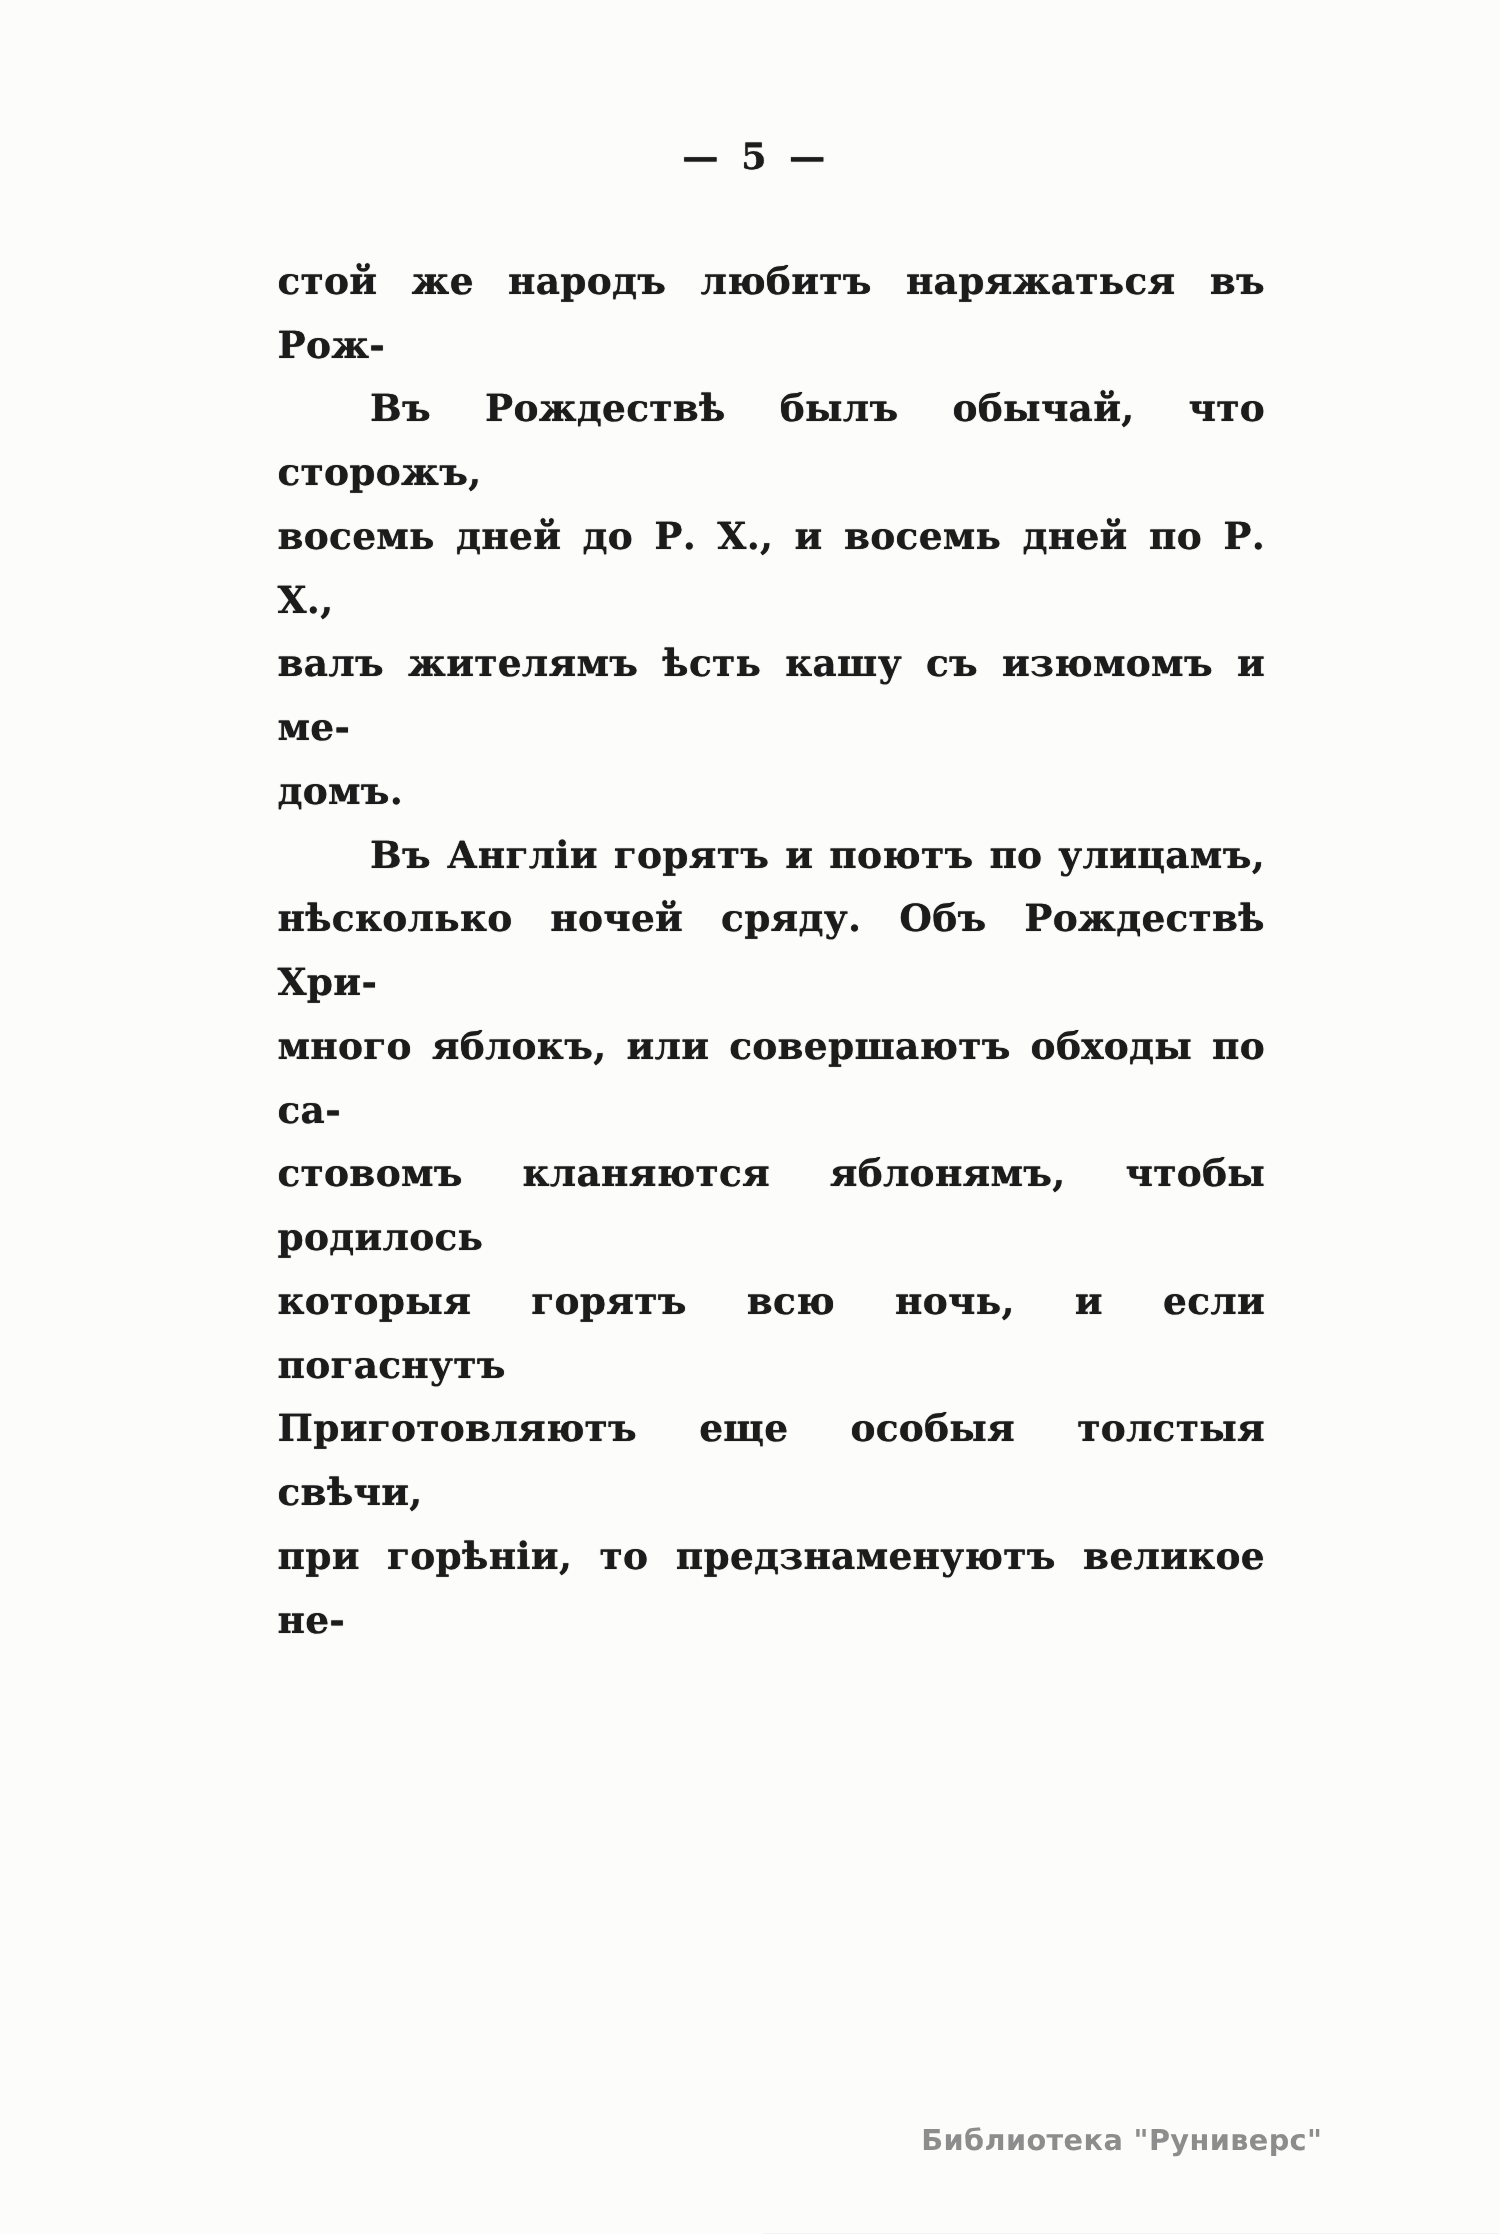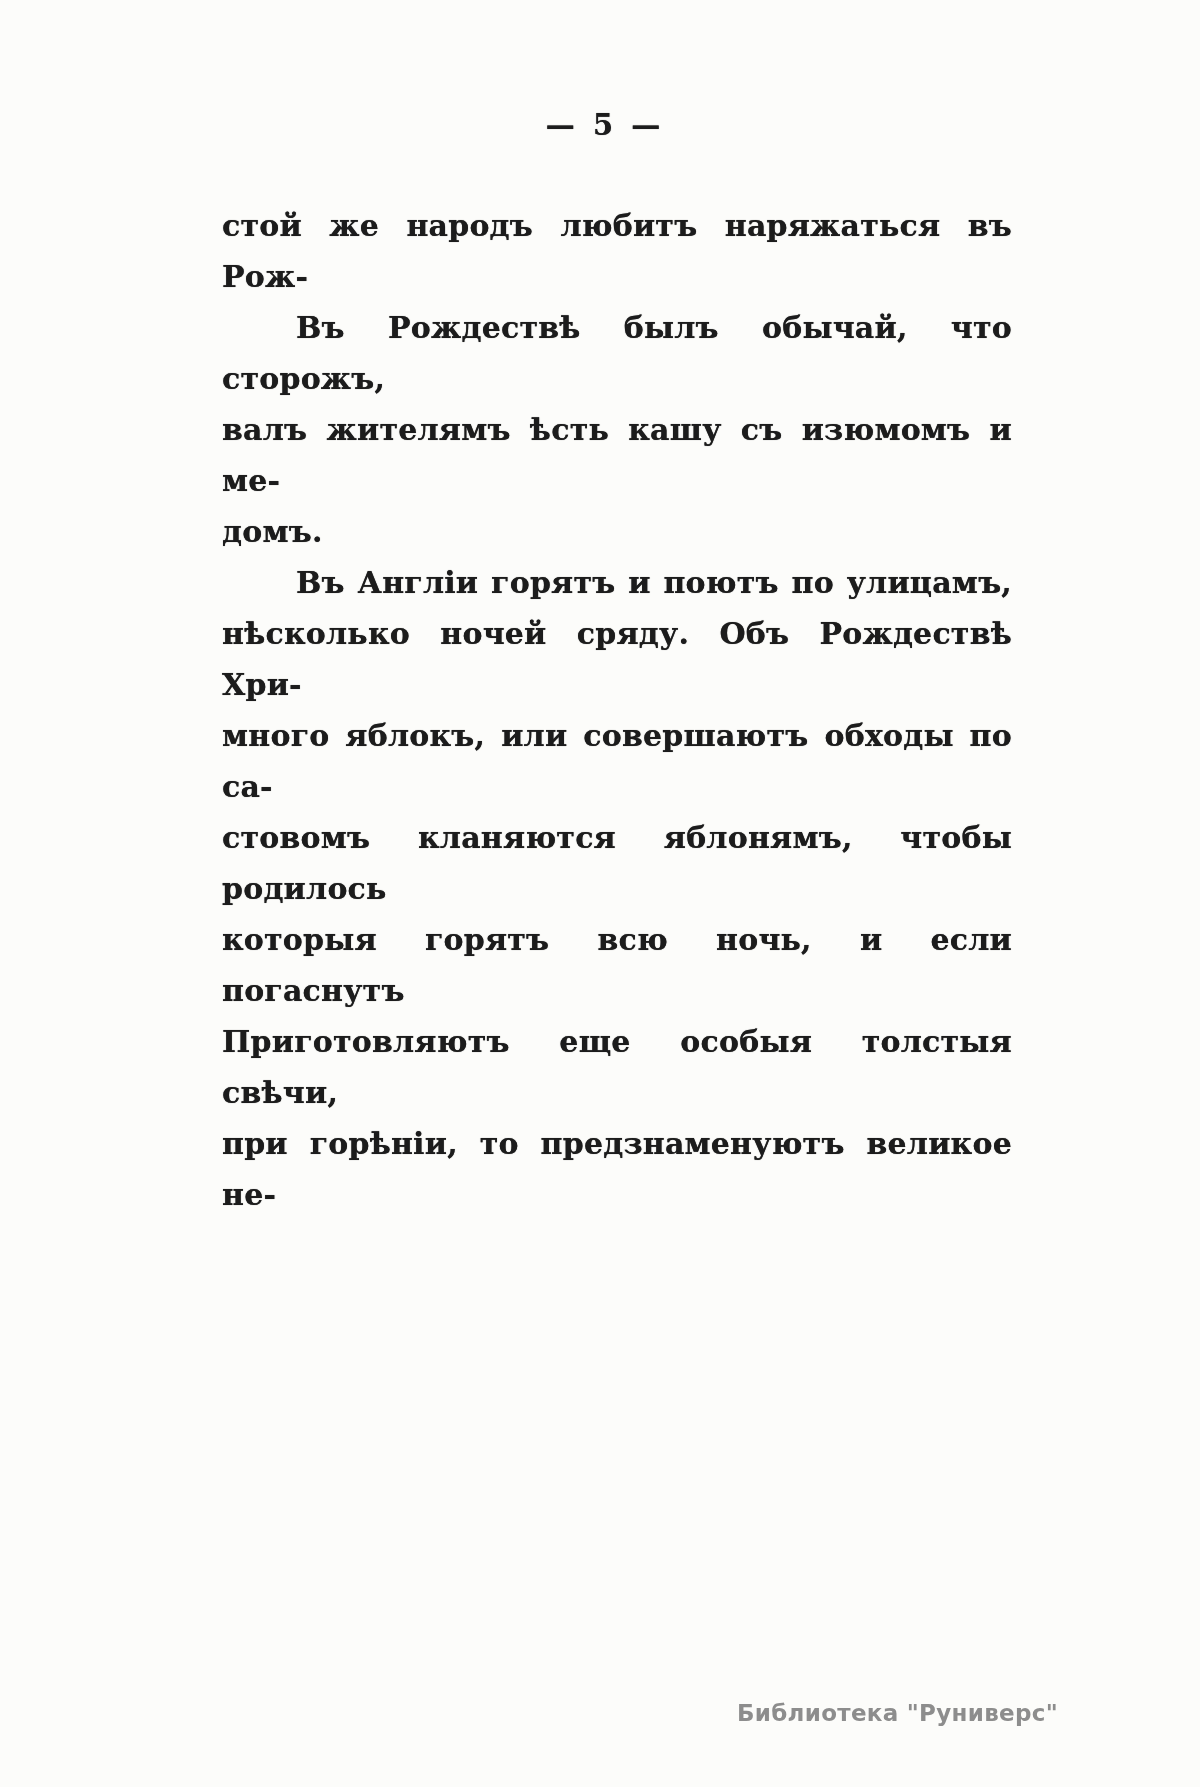--- a/index.html
+++ b/index.html
@@ -59,20 +59,21 @@
 <body>
 
 <div class="page">
   <div class="page-number">— 5 —</div>
   <div class="text-block">
       <div class="para">
         <div class="line j"><span>стой же народъ любитъ наряжаться въ Рож-</span></div>
       </div>
       <div class="para">
         <div class="line j first"><span>Въ Рождествѣ былъ обычай, что сторожъ,</span></div>
+        <div class="line j"><span>восемь дней до Р. Х., и восемь дней по Р. Х.,</span></div>
         <div class="line j"><span>валъ жителямъ ѣсть кашу съ изюмомъ и ме-</span></div>
         <div class="line"><span>домъ.</span></div>
       </div>
       <div class="para">
         <div class="line j first"><span>Въ Англіи горятъ и поютъ по улицамъ,</span></div>
         <div class="line j"><span>нѣсколько ночей сряду. Объ Рождествѣ Хри-</span></div>
         <div class="line j"><span>много яблокъ, или совершаютъ обходы по са-</span></div>
         <div class="line j"><span>стовомъ кланяются яблонямъ, чтобы родилось</span></div>
         <div class="line j"><span>которыя горятъ всю ночь, и если погаснутъ</span></div>
         <div class="line j"><span>Приготовляютъ еще особыя толстыя свѣчи,</span></div>

